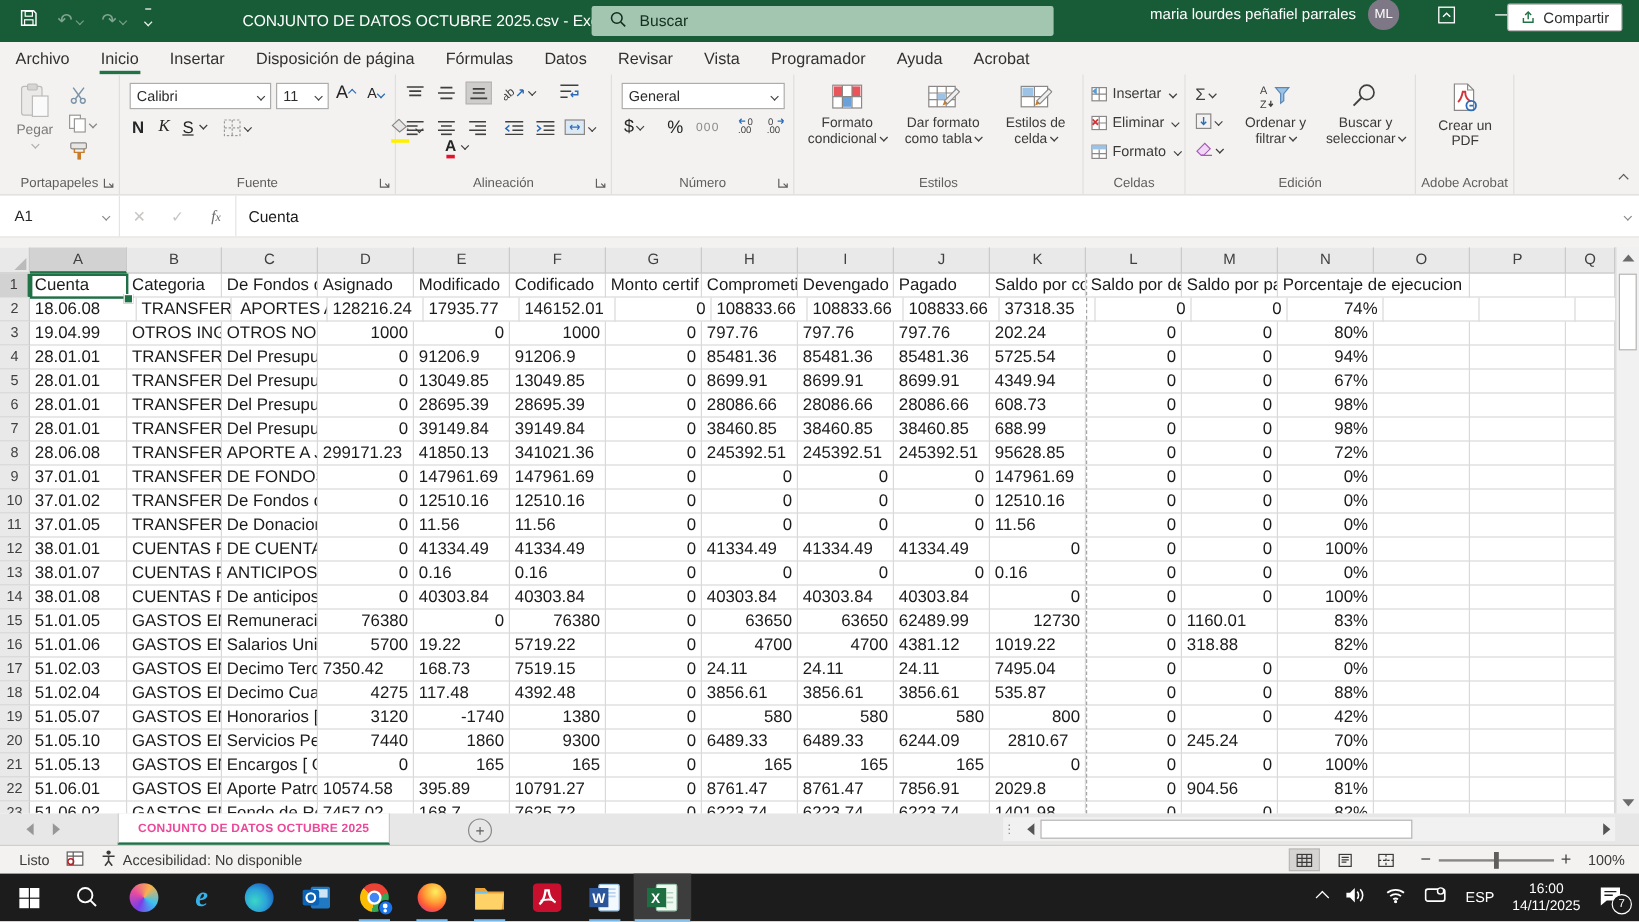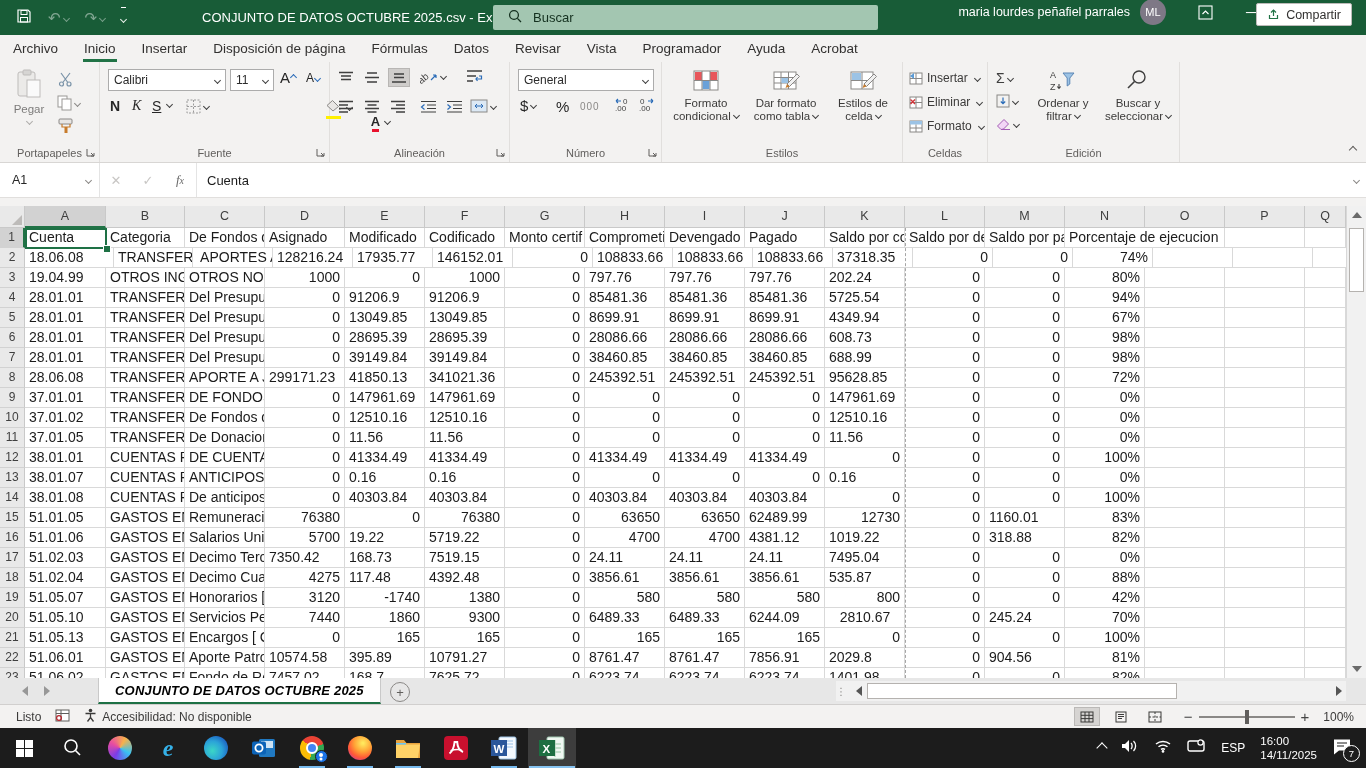--- a/index.html
+++ b/index.html
@@ -74,21 +74,21 @@
   .tri{width:0;height:0;border-style:solid;}
   .tri.up{border-width:0 5px 6px 5px;border-color:transparent transparent #6b6b6b transparent;}
   .tri.down{border-width:6px 5px 0 5px;border-color:#6b6b6b transparent transparent transparent;}
   .tri.left{border-width:5px 6px 5px 0;border-color:transparent #555 transparent transparent;}
   .tri.right{border-width:5px 0 5px 6px;border-color:transparent transparent transparent #555;}
   .tri.dim{opacity:.55;}
 
   
   #sheetbar{position:absolute;top:678px;left:0;width:1366px;height:27px;background:#E7E7E7;border-bottom:1px solid #D1CFCE;box-sizing:border-box;}
   .navarrows{position:absolute;left:22px;top:8px;display:flex;gap:16px;}
-  #sheettab{position:absolute;left:98px;top:0;height:26px;background:#fff;border-left:1px solid #C9C9C9;border-right:1px solid #C9C9C9;border-bottom:2px solid #1E7145;box-sizing:border-box;display:flex;align-items:center;padding:0 16px;font-size:13px;font-weight:bold;color:#000000;letter-spacing:.2px;font-style:italic;}
+  #sheettab{position:absolute;left:98px;top:0;height:26px;background:#fff;border-left:1px solid #C9C9C9;border-right:1px solid #C9C9C9;border-bottom:2px solid #1E7145;box-sizing:border-box;display:flex;align-items:center;padding:0 16px;font-size:10px;font-weight:bold;color:#ec4899;letter-spacing:.2px;}
   #addsheet{position:absolute;left:390px;top:4px;width:18px;height:18px;border-radius:50%;border:1px solid #8A8886;color:#605E5C;display:flex;align-items:center;justify-content:center;font-size:13px;line-height:1;}
   #hscroll{position:absolute;left:836px;top:3px;width:510px;height:20px;background:#F1F1F1;display:flex;align-items:center;}
   .grip{color:#8A8886;font-size:10px;letter-spacing:1px;margin-right:4px;}
   #hthumb{width:310px;height:16px;background:#fff;border:1px solid #B5B2AF;box-sizing:border-box;margin:0 1px;}
   .hs-btn{width:15px;height:18px;display:flex;align-items:center;justify-content:center;}
   .hs-track{flex:1;}
 
   
   #statusbar{position:absolute;top:705px;left:0;width:1366px;height:23px;background:#F3F2F1;display:flex;align-items:center;font-size:12px;color:#3B3A39;}
   .sb-left{display:flex;align-items:center;gap:14px;padding-left:16px;}
@@ -109,21 +109,21 @@
   .tbapp.active .runbar{width:46px;background:#86C2F0;}
   .ticon{width:24px;height:24px;}
   .chrome-w{position:relative;width:24px;height:24px;}
   .chrome-c{width:24px;height:24px;border-radius:50%;background:conic-gradient(from -50deg,#EA4335 0 120deg,#34A853 120deg 240deg,#FBBC05 240deg 360deg);position:relative;}
   .chrome-c::after{content:"";position:absolute;left:6px;top:6px;width:12px;height:12px;border-radius:50%;background:#4285F4;border:2.5px solid #fff;box-sizing:border-box;}
   .chrome-badge{position:absolute;right:-4px;bottom:-3px;width:13px;height:13px;border-radius:50%;background:#1A73E8;border:1.5px solid #1C1C1C;box-sizing:border-box;}
   .chrome-badge::after{content:"";position:absolute;left:3px;top:2px;width:4px;height:4px;border-radius:50%;background:#fff;box-shadow:0 4px 0 -0.5px #fff;}
   #tray{position:absolute;right:0;top:0;height:40px;display:flex;align-items:center;gap:15px;padding-right:12px;color:#fff;}
   .tray-chev{width:7px;height:7px;border-right:1.6px solid #fff;border-bottom:1.6px solid #fff;transform:rotate(-135deg);}
   .tray-lang{font-size:12px;}
-  .tray-clock{font-size:11.5px;text-align:left;line-height:14px;}
+  .tray-clock{font-size:11.5px;text-align:center;line-height:14px;}
   .notif{position:relative;width:22px;height:20px;}
   .notif-badge{position:absolute;right:-6px;bottom:-4px;width:15px;height:15px;border-radius:50%;background:#1C1C1C;border:1.5px solid #fff;color:#fff;font-size:9.5px;display:flex;align-items:center;justify-content:center;box-sizing:content-box;}
 </style>
 </head>
 <body>
 
 <div id="screen">
 
   <div id="titlebar">
     <div class="qat">
@@ -476,20 +476,33 @@
       <div class="bigbtn" style="left:112px;top:7px;width:76px;">
         <svg width="24" height="24" viewBox="0 0 24 24">
             <circle cx="13" cy="8" r="6" fill="none" stroke="#3F3F3F" stroke-width="1.4"></circle>
             <path d="M8.5 12.5 2 19" stroke="#3F3F3F" stroke-width="1.6"></path>
           </svg>
         <div class="blabel"><span>Buscar y seleccionar</span><span class="chev s"></span></div>
       </div>
       <div class="glabel">Edición</div>
     </div>
 
+    <div class="rgroup" style="width:82px;">
+      <div class="bigbtn" style="left:10px;top:7px;width:62px;">
+        <svg width="24" height="26" viewBox="0 0 24 26">
+            <path d="M3 1h11l5 5v17H3z" fill="#fff" stroke="#8A8886"></path>
+            <path d="M14 1v5h5" fill="none" stroke="#8A8886"></path>
+            <path d="M6 16c2.5-2 3.5-6 4-8.5h2c0 3 1.5 6.5 4.5 8" stroke="#D13438" stroke-width="1.6" fill="none"></path>
+            <circle cx="17" cy="19" r="4" fill="none" stroke="#2B6CB8" stroke-width="1.5"></circle>
+            <path d="M15.5 19h3" stroke="#2B6CB8" stroke-width="1.5"></path>
+          </svg>
+        <div class="blabel"><span>Crear un PDF</span></div>
+      </div>
+      <div class="glabel">Adobe Acrobat</div>
+    </div>
 
     <div style="position:absolute;right:10px;bottom:6px;"><span class="chev up" style="border-color:#605E5C;"></span></div>
   </div>
 
   <div id="fbar">
     <div class="namebox">
       <span>A1</span>
       <span class="chev s" style="border-color:#8A8886;"></span>
     </div>
     <div class="fbtns">

